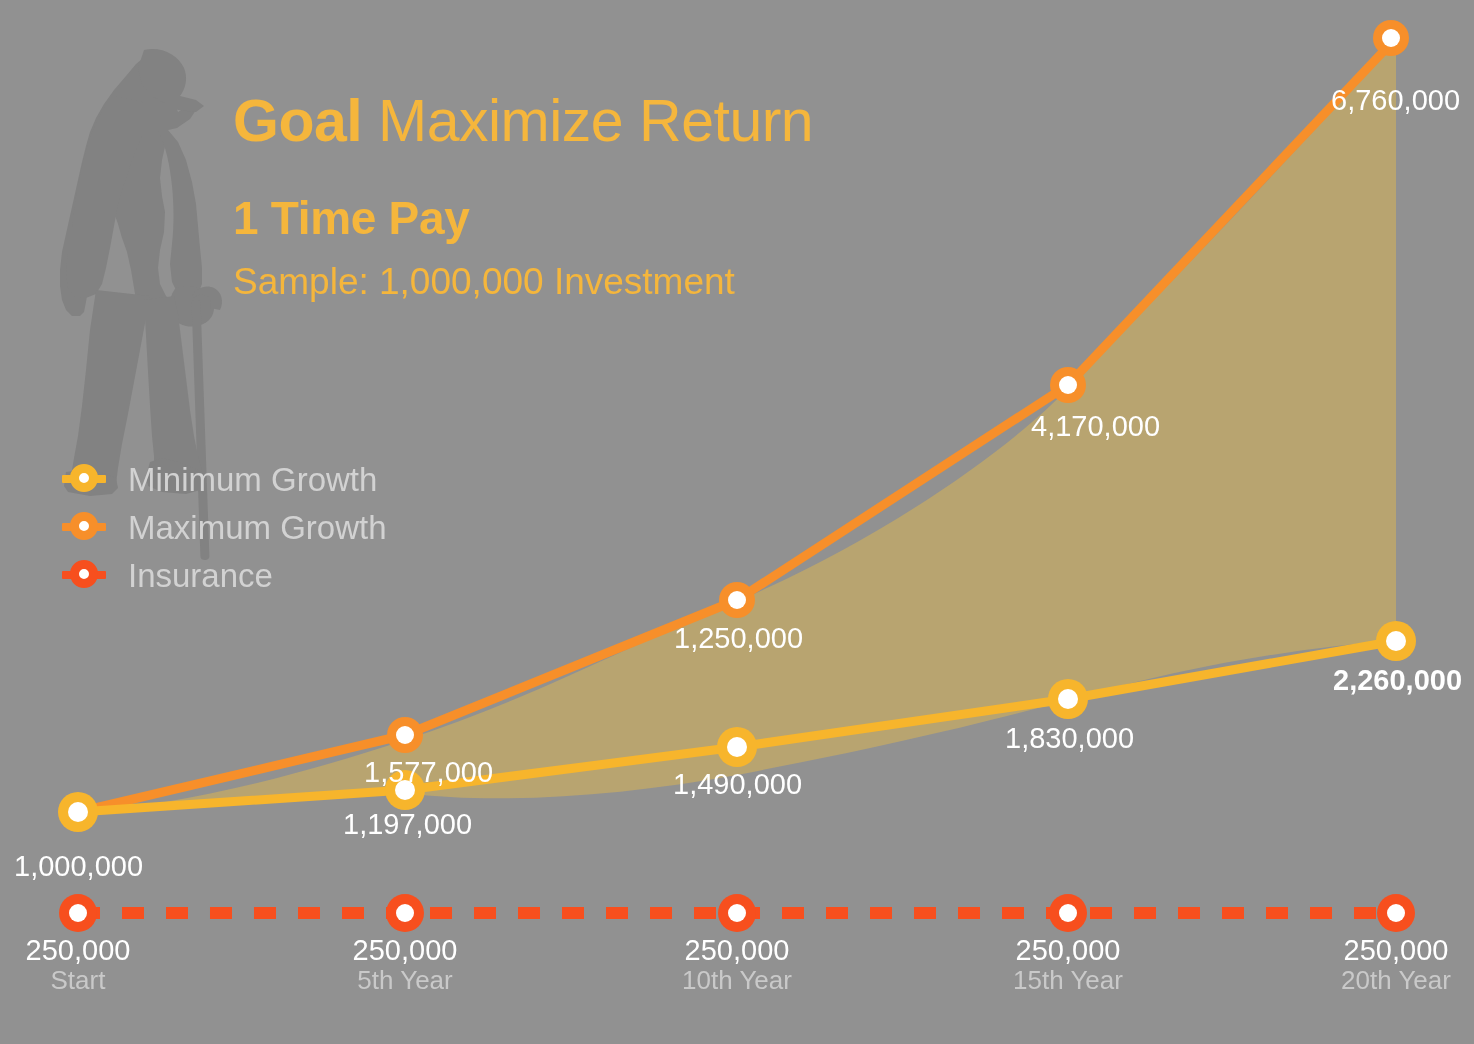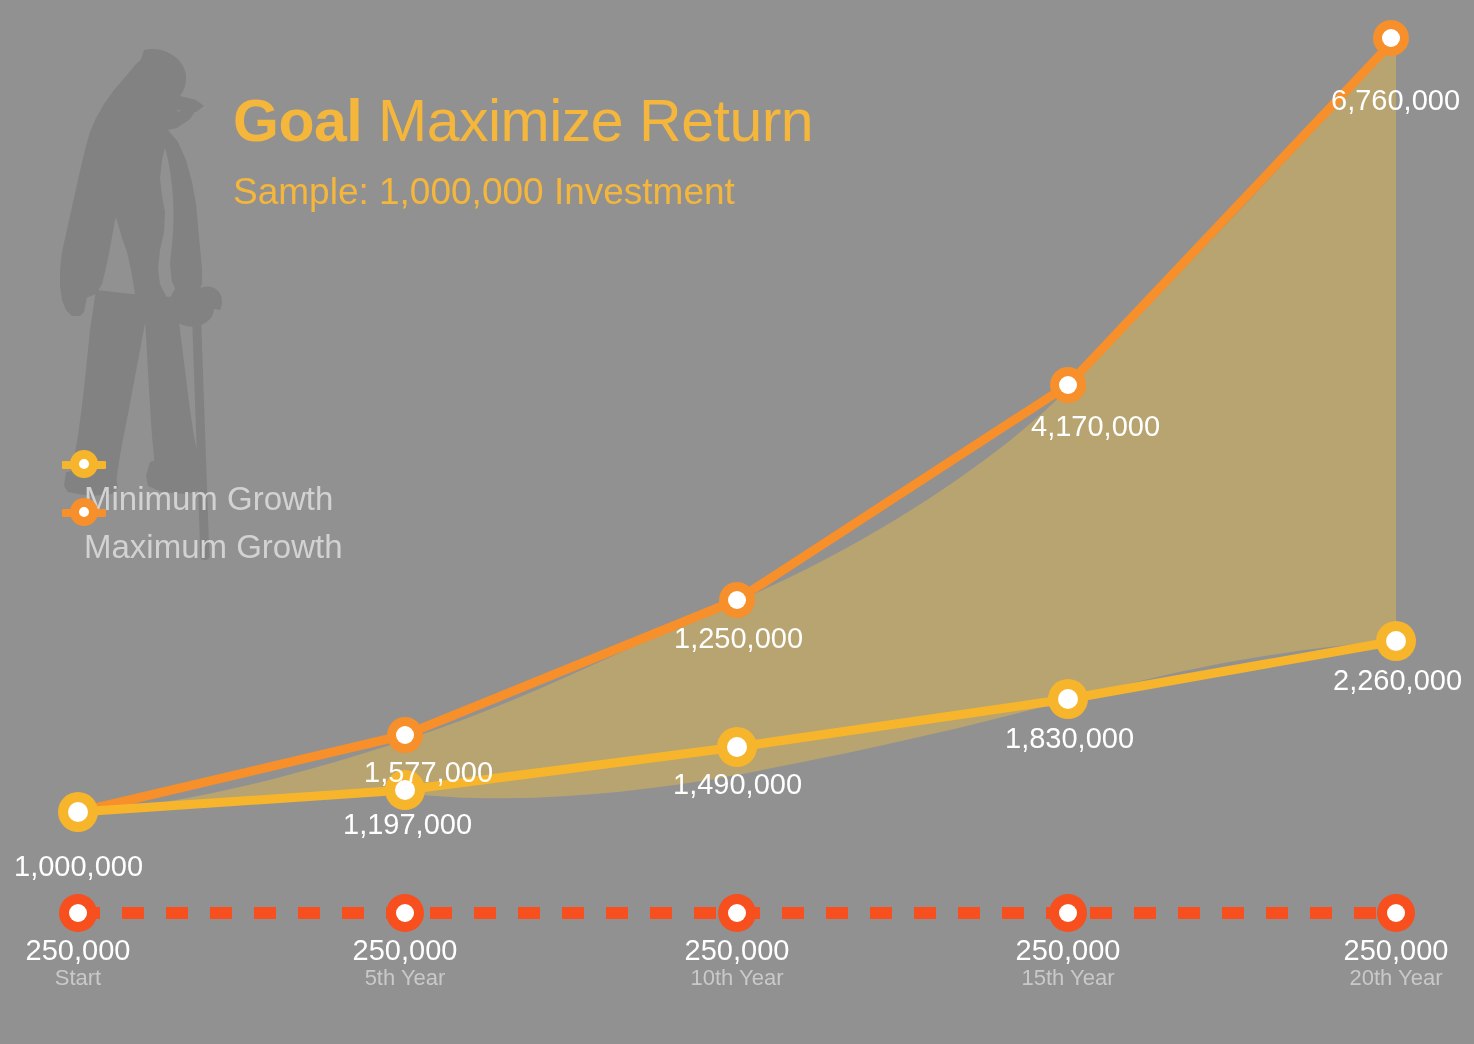--- a/index.html
+++ b/index.html
@@ -59,23 +59,22 @@
     line-height: 1.0;
   }
   
   #legend {
     position: absolute;
     left: 62px;
     top: 448px;
   }
   .legend-row {
     display: flex;
-    align-items: flex-start;
+    align-items: flex-end;
     height: 48px;
-    flex-direction: column;
   }
   .legend-marker {
     position: relative;
     width: 44px;
     height: 34px;
     flex: 0 0 auto;
   }
   .legend-stub {
     position: absolute;
     top: 13px;
@@ -114,21 +113,21 @@
     position: absolute;
     text-align: center;
     white-space: nowrap;
   }
   .axis-value {
     font-size: 29px;
     color: #ffffff;
     line-height: 1.12;
   }
   .axis-period {
-    font-size: 22px;
+    font-size: 26px;
     color: #c9c9c9;
     line-height: 1.12;
   }
 </style>
 </head>
 <body>
 
 <div id="page">
 
   <svg id="chart-svg" viewBox="0 0 1474 1044">
@@ -247,53 +246,61 @@
       <circle cx="1396" cy="913" r="19" fill="#f74f1e"></circle>
         <circle cx="1396" cy="913" r="9" fill="#ffffff"></circle>
     </g>
   </svg>
 
   <div id="header-block">
     <div class="title-line">
       <span class="title-strong">Goal</span>
       <span class="title-light">Maximize Return</span>
     </div>
+    <div id="subtitle">1 Time Pay</div>
     <div id="sample-line">Sample: 1,000,000 Investment</div>
   </div>
 
   <div id="legend">
     <div class="legend-row">
       <span class="legend-marker">
         <span class="legend-stub" style="background:#f7b52c"></span>
         <span class="legend-dot" style="border-color:#f7b52c"></span>
       </span>
       <span class="legend-label">Minimum Growth</span>
     </div>
     <div class="legend-row">
       <span class="legend-marker">
         <span class="legend-stub" style="background:#f78f2a"></span>
         <span class="legend-dot" style="border-color:#f78f2a"></span>
       </span>
       <span class="legend-label">Maximum Growth</span>
     </div>
+    <div class="legend-row">
+      <span class="legend-marker">
+        <span class="legend-stub" style="background:#f74f1e"></span>
+        <span class="legend-dot" style="border-color:#f74f1e"></span>
+      </span>
+      <span class="legend-label">Insurance</span>
+    </div>
   </div>
 
   <div class="pt-label" style="left:14px; top:852px;text-align:center;">1,000,000</div>
 
   <div class="pt-label" style="left:364px; top:758px;">1,577,000</div>
   <div class="pt-label" style="left:343px; top:810px;">1,197,000</div>
 
   <div class="pt-label" style="left:674px; top:624px;">1,250,000</div>
   <div class="pt-label" style="left:673px; top:770px;">1,490,000</div>
 
   <div class="pt-label" style="left:1031px; top:412px;">4,170,000</div>
   <div class="pt-label" style="left:1005px; top:724px;">1,830,000</div>
 
   <div class="pt-label" style="left:1331px; top:58px;margin-top:28px;">6,760,000</div>
-  <div class="pt-label" style="left:1333px; top:666px;">2,260,000</div>
+  <div class="pt-label" style="left:1333px; top:666px;font-weight:bold;">2,260,000</div>
 
   <div class="axis-group" style="left:0px; top:934px; width:156px;">
     <div class="axis-value">250,000</div>
     <div class="axis-period">Start</div>
   </div>
   <div class="axis-group" style="left:327px; top:934px; width:156px;">
     <div class="axis-value">250,000</div>
     <div class="axis-period">5th Year</div>
   </div>
   <div class="axis-group" style="left:659px; top:934px; width:156px;">

